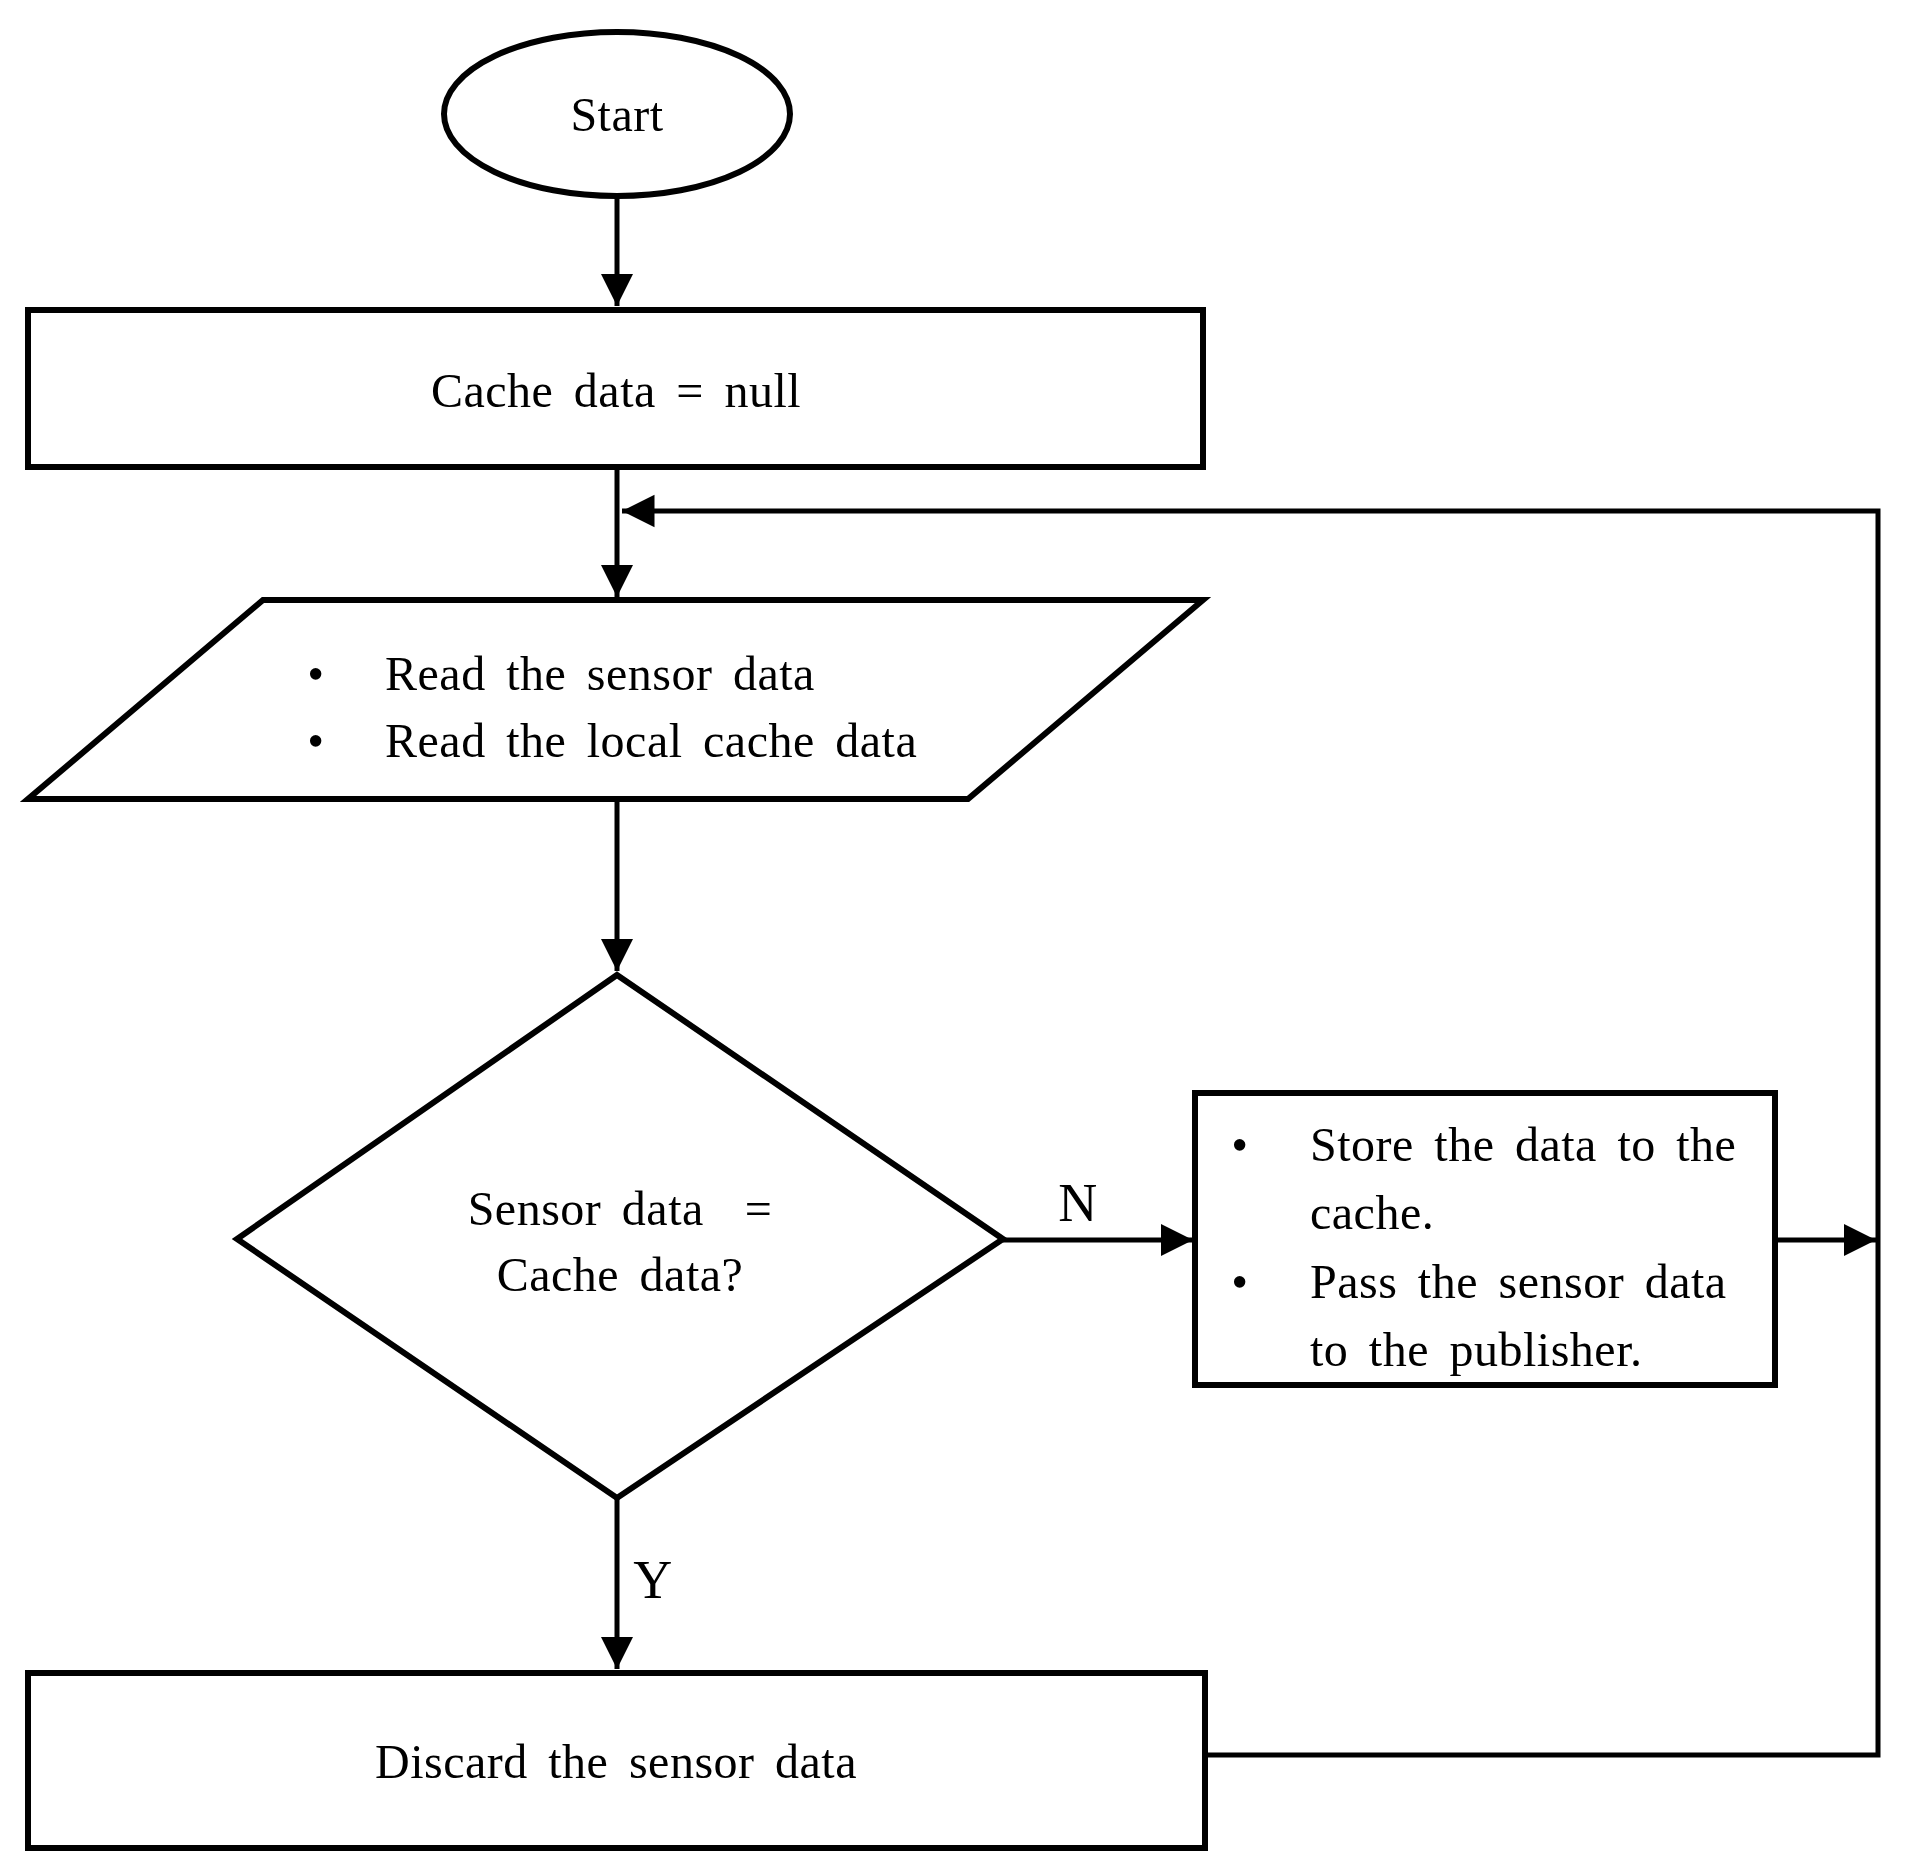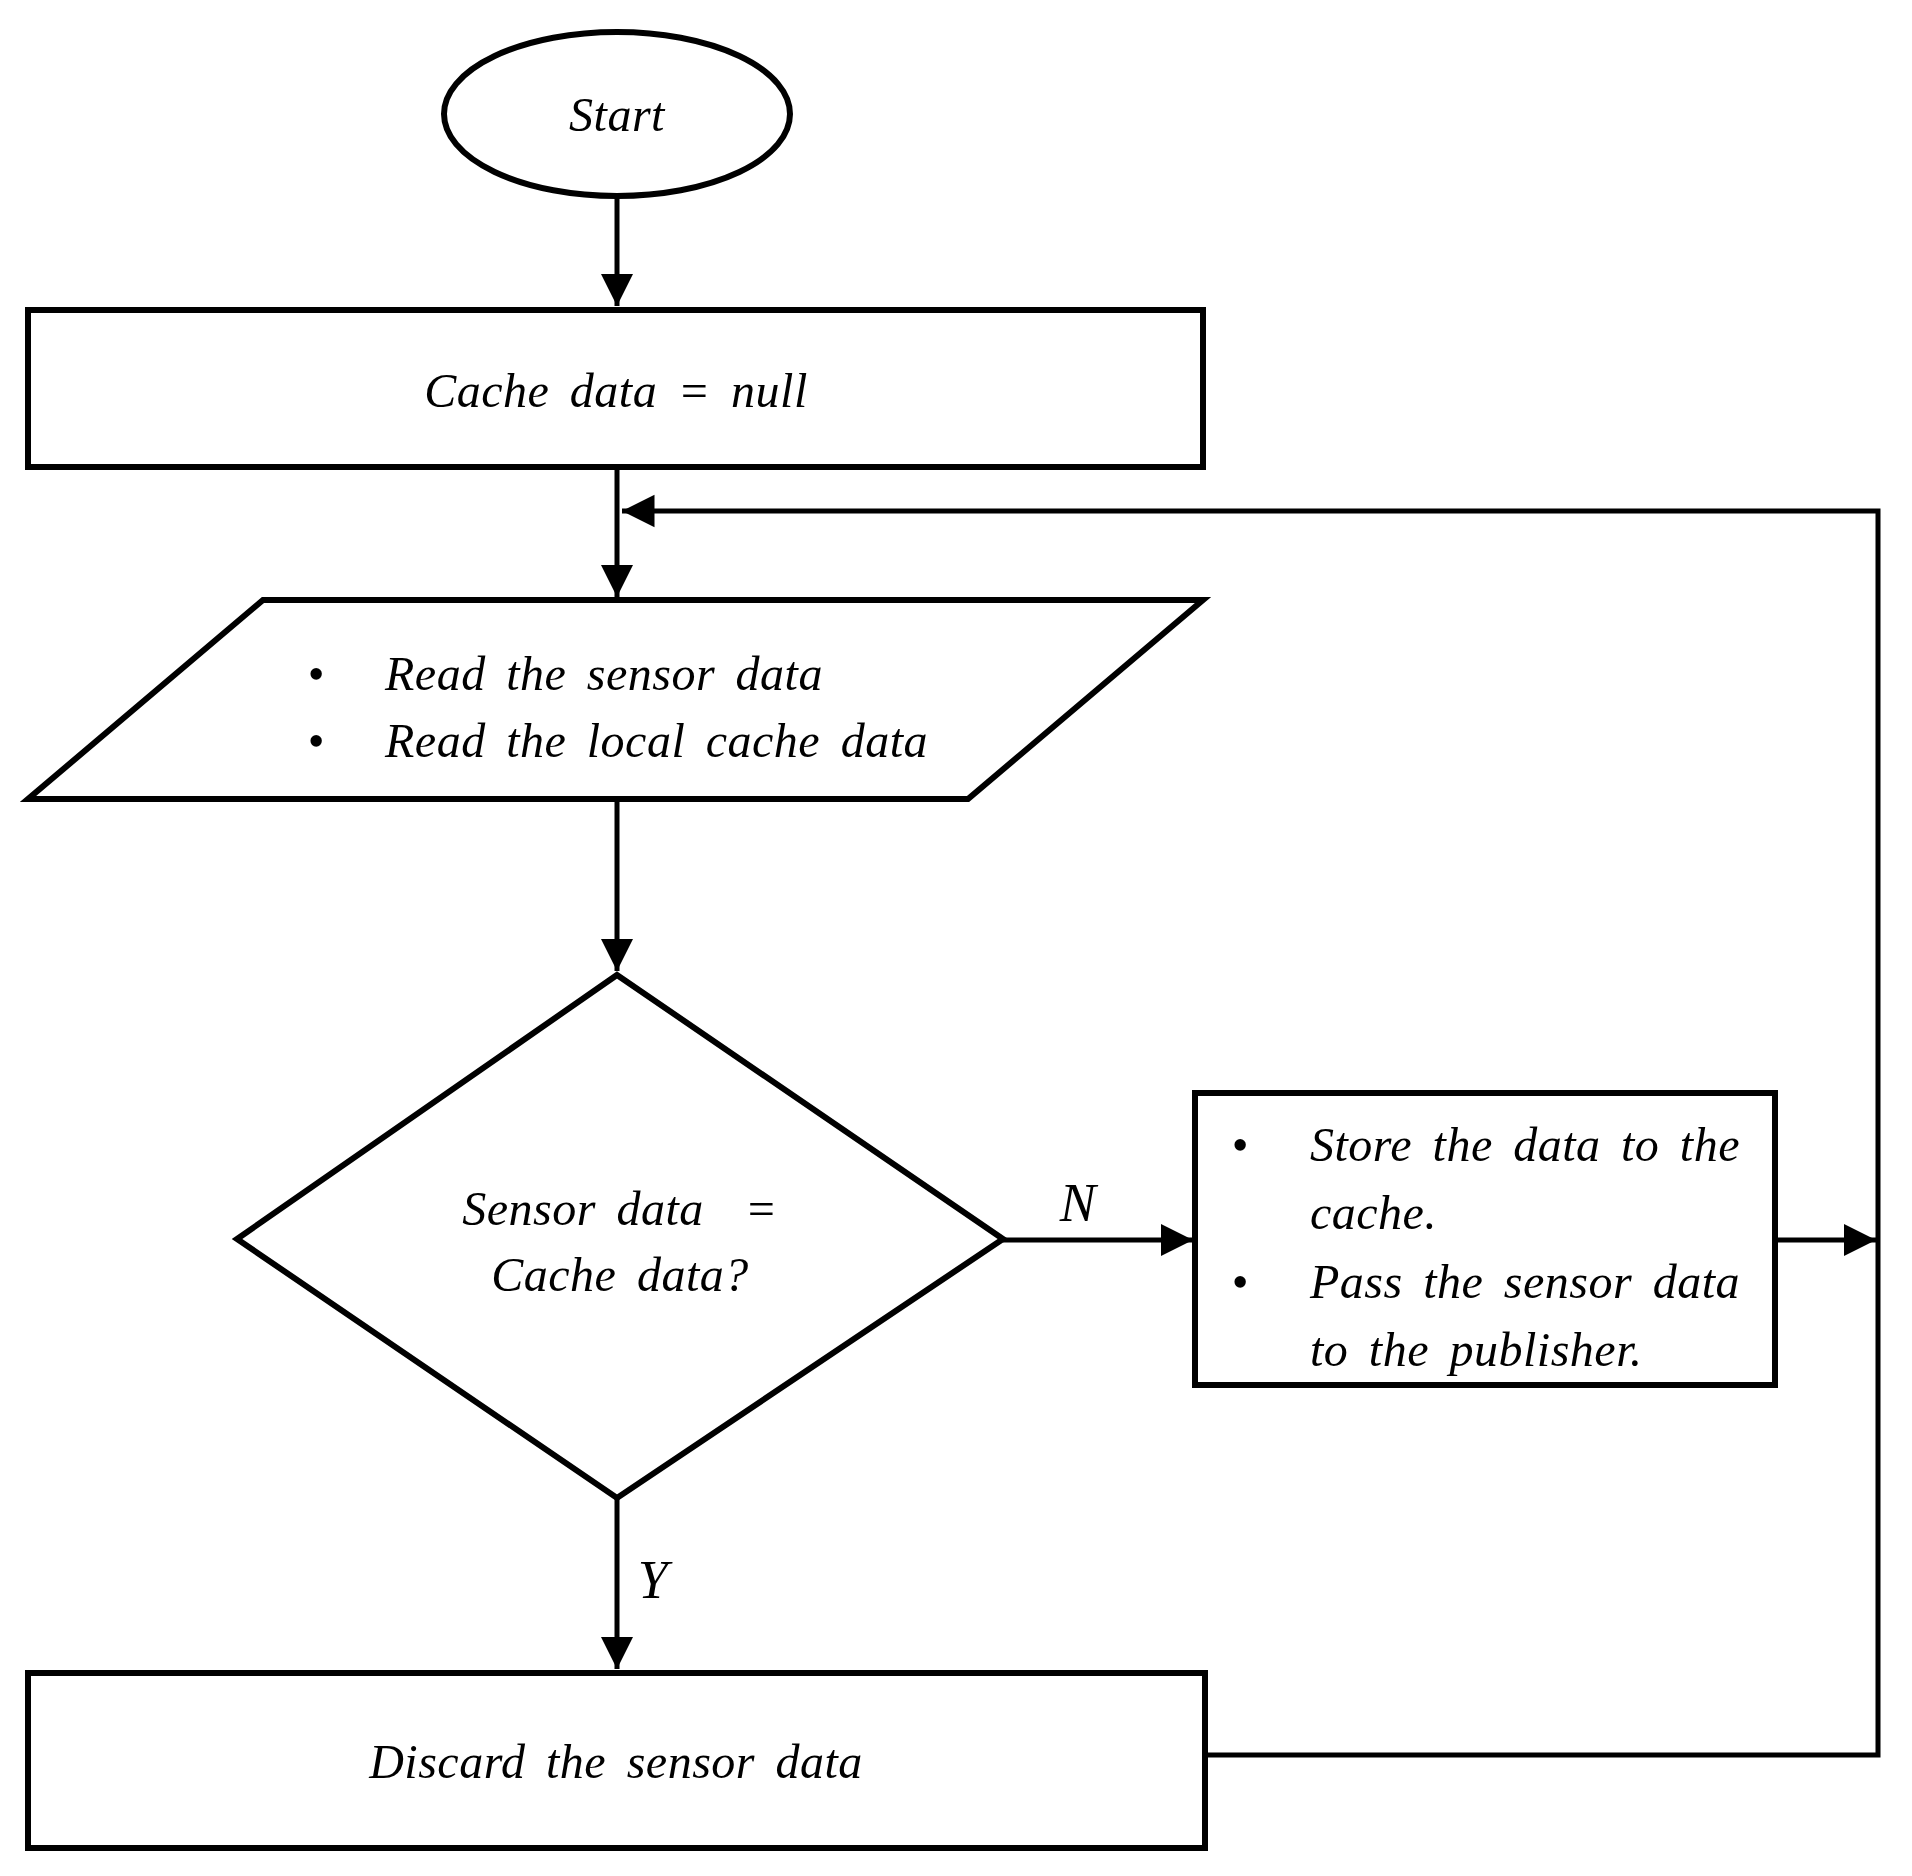--- a/index.html
+++ b/index.html
@@ -2,21 +2,20 @@
 <html style="--ink: #000000; --paper: #ffffff;"><head>
 <meta charset="utf-8">
 <style>
   :root { --ink: #000000; --paper: #ffffff; }
   html, body { margin: 0; padding: 0; background: var(--paper); }
   .page {
     position: relative;
     width: 1729px;
     height: 1876px;
     background: var(--paper);
-    font-style: italic;
   }
   svg { display: block; }
   svg text {
     font-family: "Liberation Serif", "DejaVu Serif", serif;
     font-size: 48px;
     fill: var(--ink);
     white-space: pre;
     word-spacing: 8px;
     letter-spacing: 0.5px;
   }

